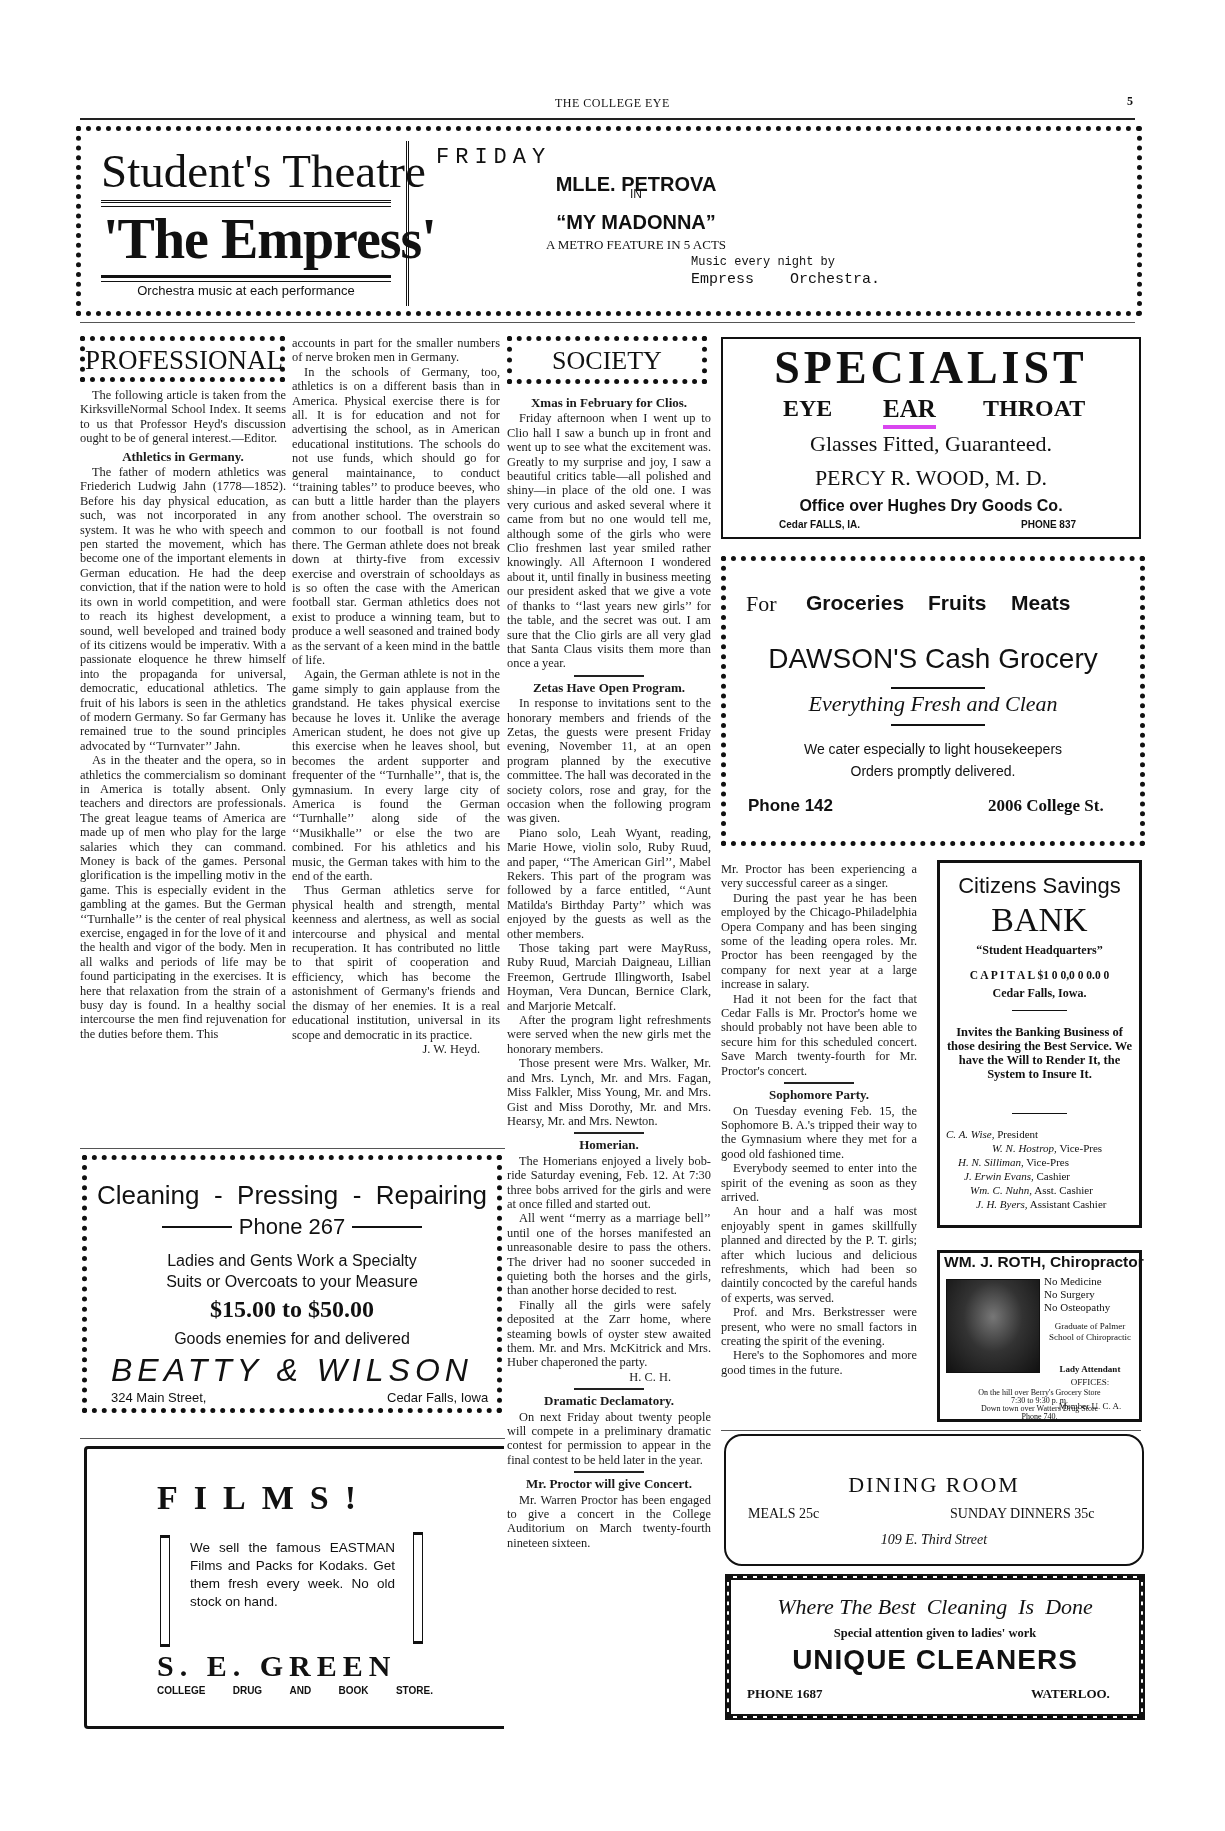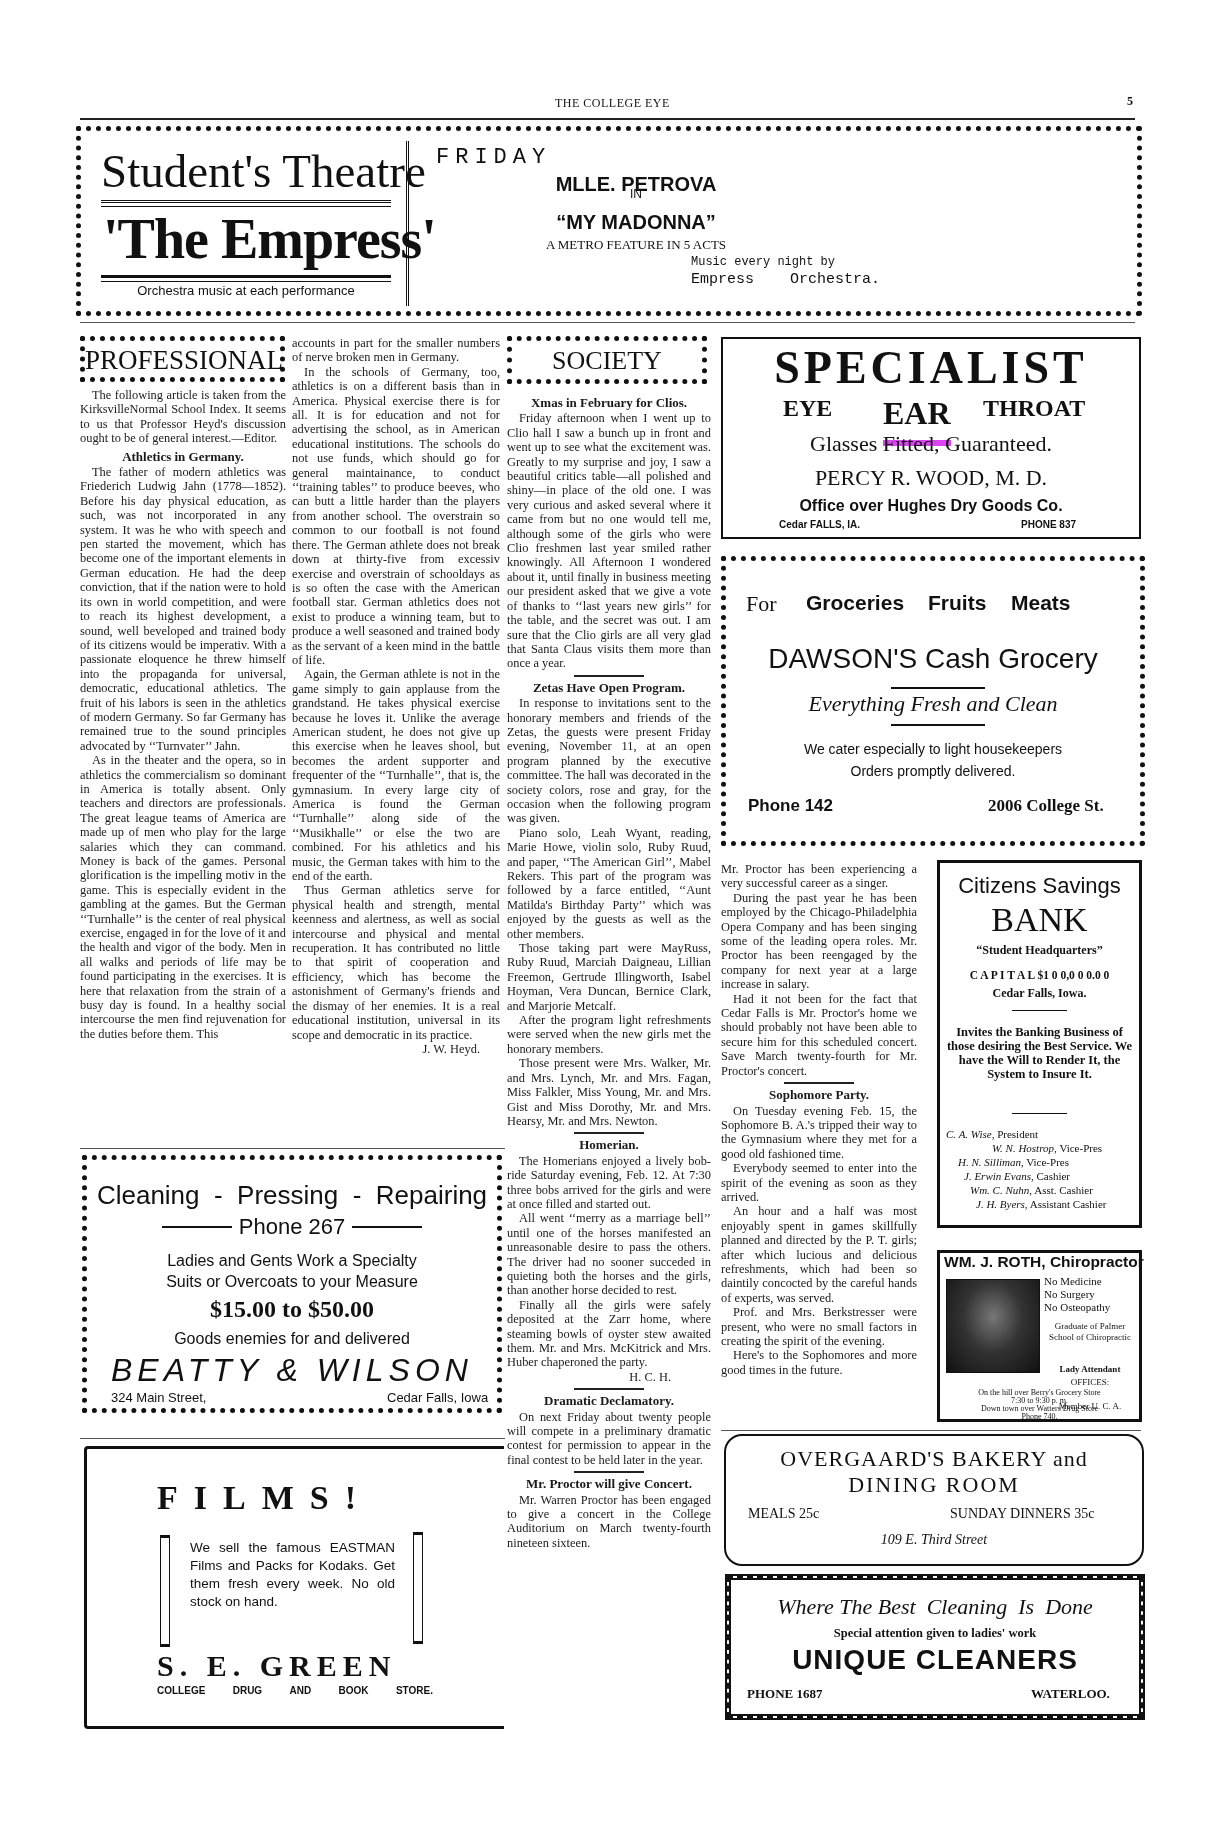--- a/index.html
+++ b/index.html
@@ -89,21 +89,21 @@
   <h4>Dramatic Declamatory.</h4>
   <p>On next Friday about twenty people will compete in a preliminary dramatic contest for permission to appear in the final contest to be held later in the year.</p>
   <div class="short-rule"></div>
   <h4>Mr. Proctor will give Concert.</h4>
   <p>Mr. Warren Proctor has been engaged to give a concert in the College Auditorium on March twenty-fourth nineteen sixteen.</p>
 </div>
 
 <div class="solid-box" style="left:721px;top:337px;width:420px;height:202px;">
   <div class="abs center" style="left:0;top:4px;width:416px;font-size:46px;line-height:50px;font-weight:bold;letter-spacing:4px;">SPECIALIST</div>
   <div class="abs" style="left:60px;top:56px;font-size:24px;font-weight:bold;">EYE</div>
-  <div class="abs" style="left:160px;top:56px;font-size:32px;font-weight:bold;border-bottom:6px solid #d946ef;padding-bottom:8px;">EAR</div>
+  <div class="abs" style="left:160px;top:56px;font-size:25px;font-weight:bold;border-bottom:4px solid #d946ef;padding-bottom:2px;">EAR</div>
   <div class="abs" style="left:260px;top:56px;font-size:24px;font-weight:bold;">THROAT</div>
   <div class="abs center" style="left:0;top:92px;width:416px;font-size:22px;">Glasses Fitted, Guaranteed.</div>
   <div class="abs center" style="left:0;top:126px;width:416px;font-size:22px;">PERCY R. WOOD, M. D.</div>
   <div class="abs center sans" style="left:0;top:158px;width:416px;font-size:16px;font-weight:bold;">Office over Hughes Dry Goods Co.</div>
   <div class="abs sans" style="left:56px;top:180px;font-size:10px;font-weight:bold;">Cedar FALLS, IA.</div>
   <div class="abs sans" style="left:298px;top:180px;font-size:10px;font-weight:bold;">PHONE 837</div>
 </div>
 
 <div class="diamond-box" style="left:721px;top:556px;width:424px;height:290px;">
   <div class="abs" style="left:20px;top:30px;font-size:22px;">For</div>
@@ -199,21 +199,20 @@
     <span>COLLEGE</span>
     <span>DRUG</span>
     <span>AND</span>
     <span>BOOK</span>
     <span>STORE.</span>
   </div>
 </div>
 
 <div class="rule" style="left:721px;top:1430px;width:420px;border-top:1px solid #555;"></div>
 <div class="round-box" style="left:724px;top:1434px;width:420px;height:132px;">
-  <div class="abs center" style="left:0;top:10px;width:416px;font-size:22px;letter-spacing:1px;">OVERGAARD'S BAKERY and</div>
   <div class="abs center" style="left:0;top:36px;width:416px;font-size:22px;letter-spacing:2px;">DINING ROOM</div>
   <div class="abs" style="left:22px;top:70px;font-size:14px;">MEALS 25c</div>
   <div class="abs" style="left:224px;top:70px;font-size:14px;">SUNDAY DINNERS 35c</div>
   <div class="abs center" style="left:0;top:96px;width:416px;font-size:14px;font-style:italic;">109 E. Third Street</div>
 </div>
 
 <div class="check-box" style="left:725px;top:1574px;width:420px;height:146px;">
   <div class="abs center" style="left:0;top:14px;width:408px;font-size:22px;font-style:italic;white-space:pre;">Where The Best  Cleaning  Is  Done</div>
   <div class="abs center" style="left:0;top:46px;width:408px;font-size:12.5px;font-weight:bold;">Special attention given to ladies' work</div>
   <div class="abs center sans" style="left:0;top:64px;width:408px;font-size:28px;font-weight:bold;letter-spacing:1px;">UNIQUE CLEANERS</div>

